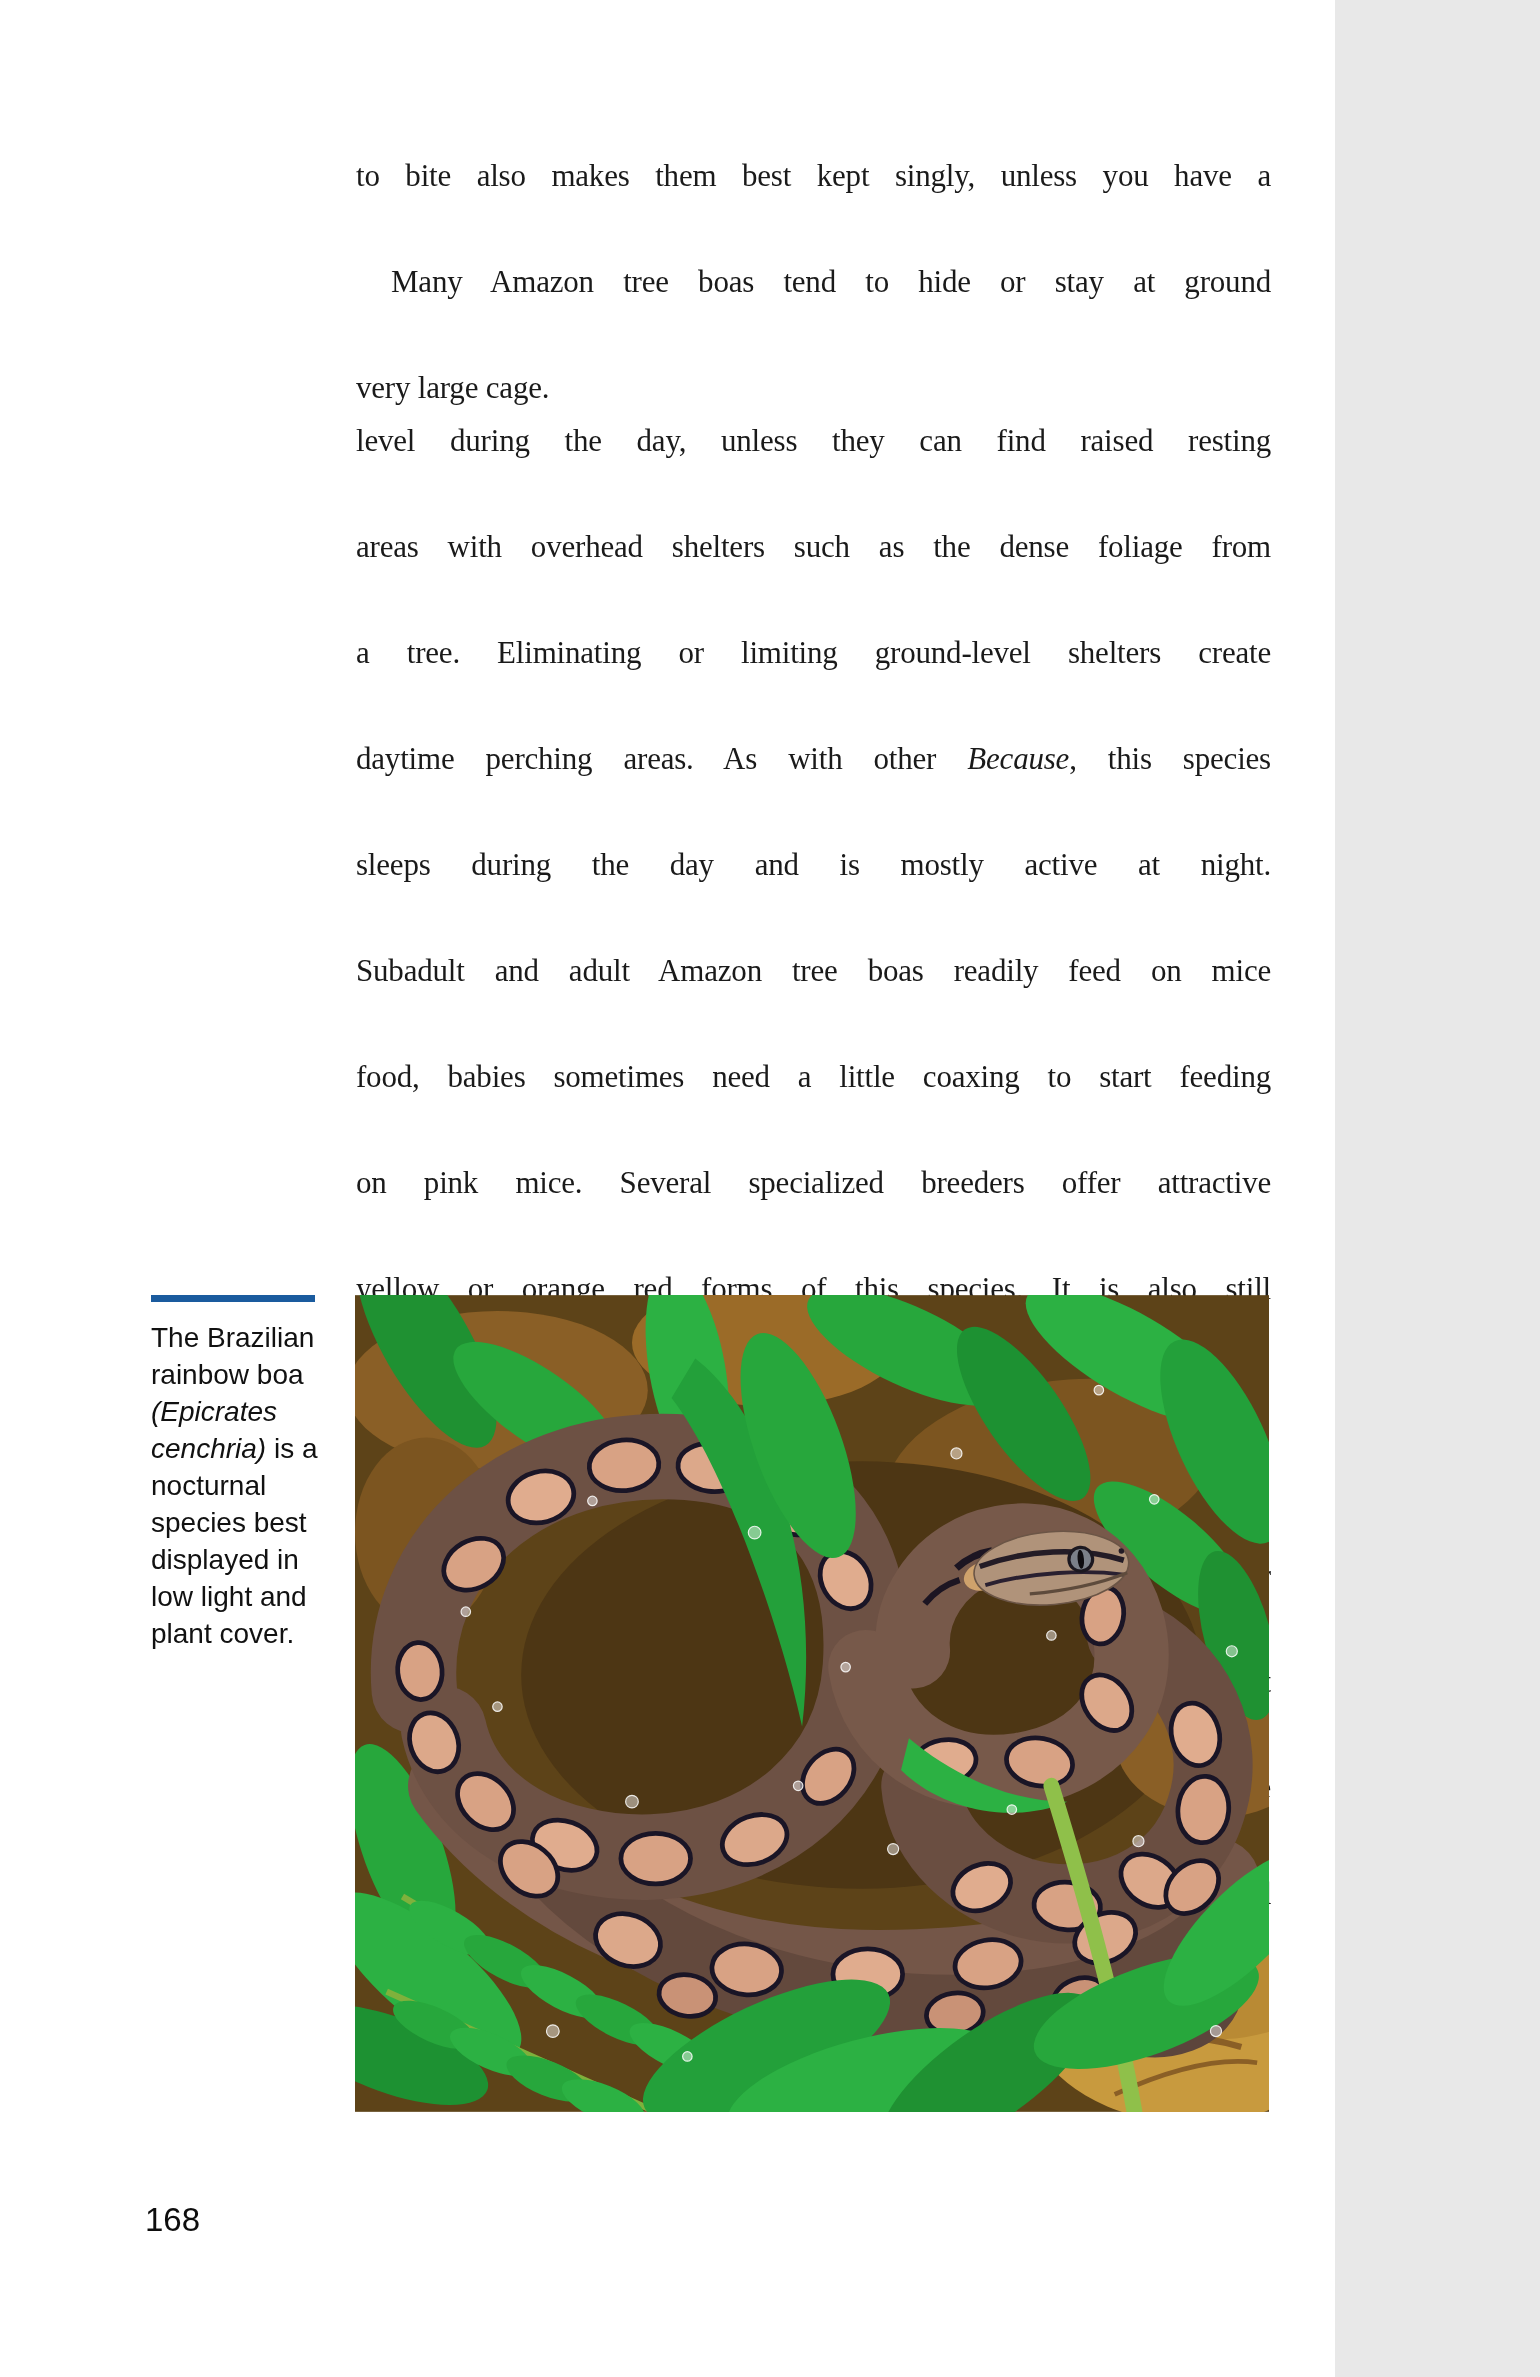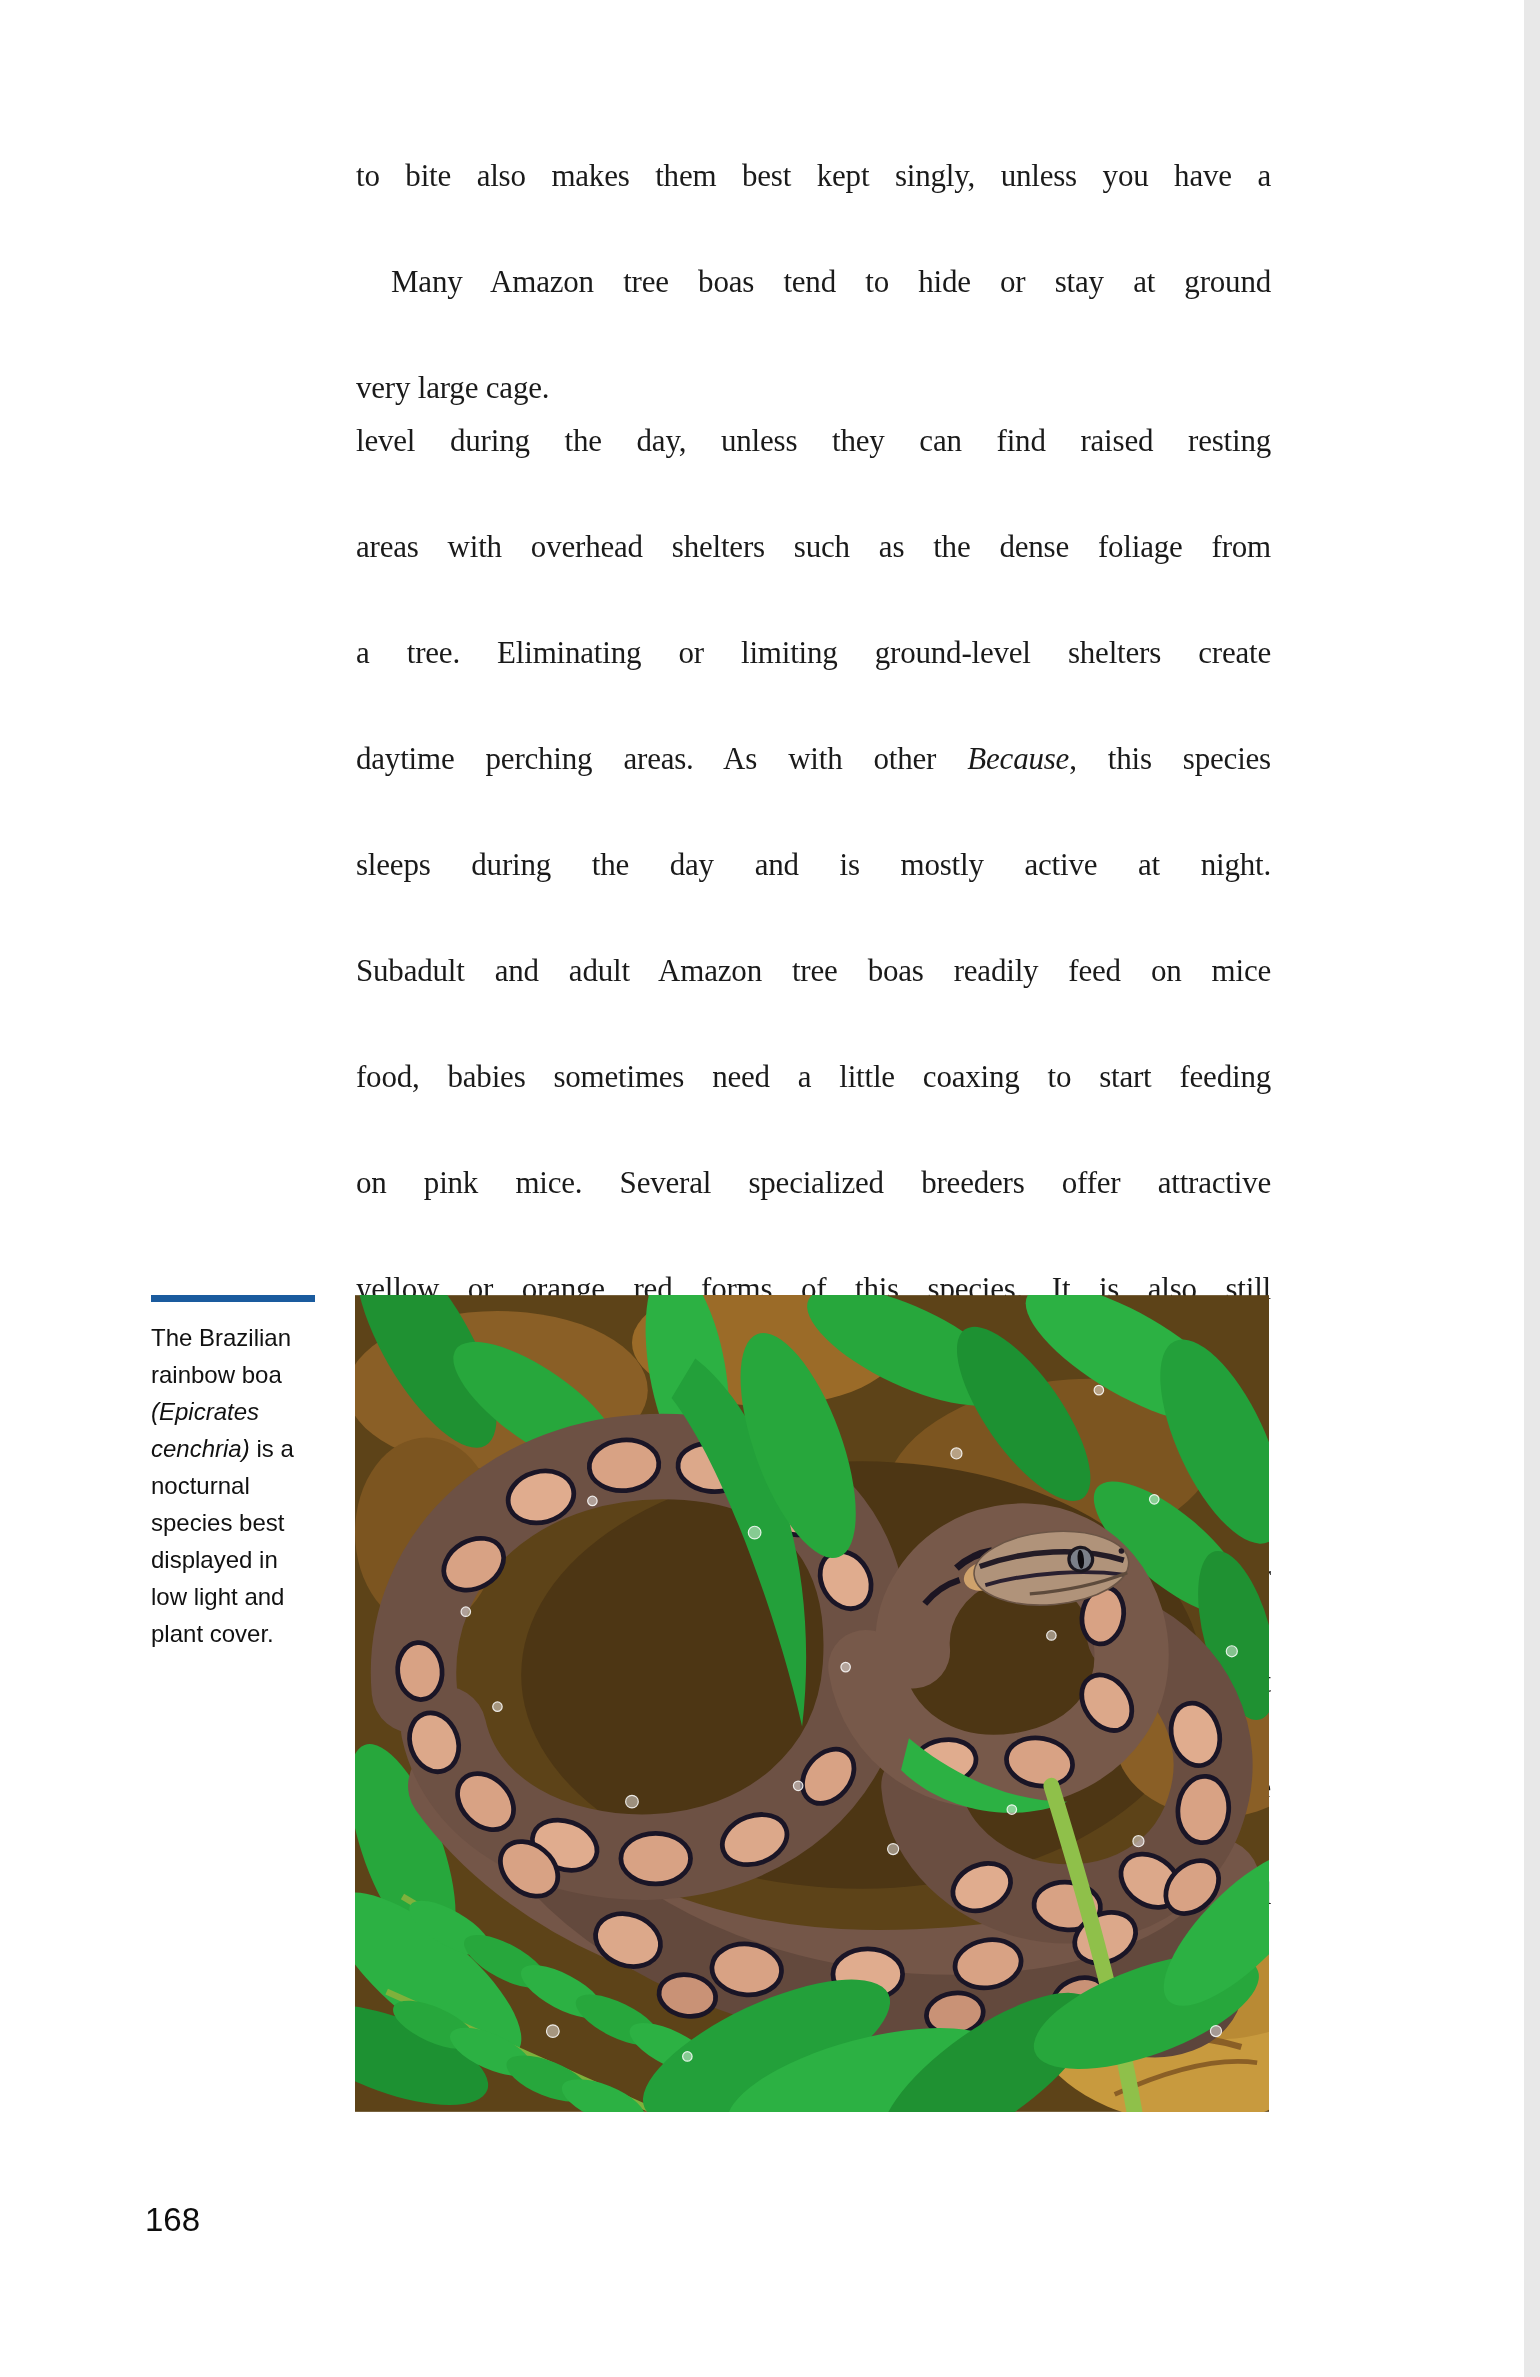--- a/index.html
+++ b/index.html
@@ -1,18 +1,18 @@
 <!DOCTYPE html>
 <html style="font-size:12.7px"><head>
 <meta charset="utf-8">
 <style>
   html,body{margin:0;padding:0;background:#e8e8e8;}
   .page{
     position:relative;
-    width:1524px;height:2377px;
+    width:1335px;height:2377px;
     background:#ffffff;
     overflow:hidden;
     font-family:"Liberation Serif","DejaVu Serif",serif;
     color:#1a1a1a;
   }
   
   .body-col{
     position:absolute;left:356px;top:149px;width:915px;
     font-size:31px;line-height:53px;letter-spacing:-0.2px;
   }
@@ -30,21 +30,21 @@
   }
   .heading .h-italic{font-style:italic;}
   .after-heading{margin-top:12.7px;}
   
   .caption{
     position:absolute;left:151px;top:1295px;width:174px;
     font-family:"Liberation Sans","DejaVu Sans",sans-serif;
     color:#111;
   }
   .caption-bar{width:164px;height:7.1px;background:#1a5b9e;}
-  .caption-lines{margin-top:17.4px;font-size:24px;line-height:37px;}
+  .caption-lines{margin-top:17.4px;font-size:28px;line-height:37px;}
   .cap-line{white-space:nowrap;}
   
   .photo{
     position:absolute;left:355px;top:1295px;width:914px;height:817px;
   }
   .photo svg{display:block;}
   
   .folio{
     position:absolute;left:145px;top:2201px;
     font-family:"Liberation Sans","DejaVu Sans",sans-serif;

